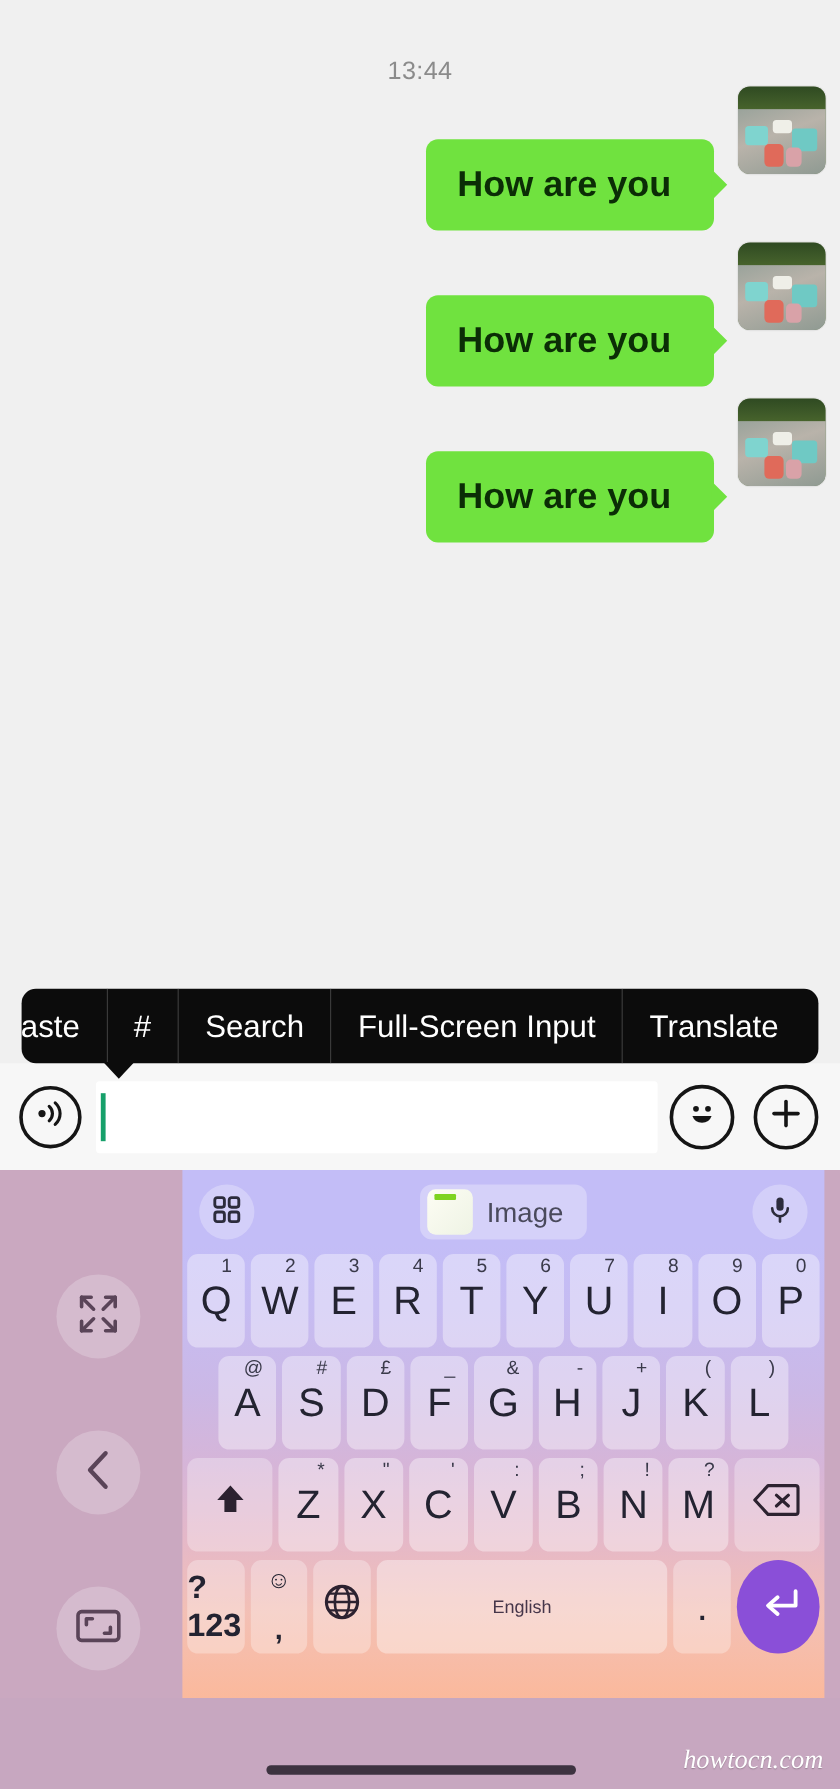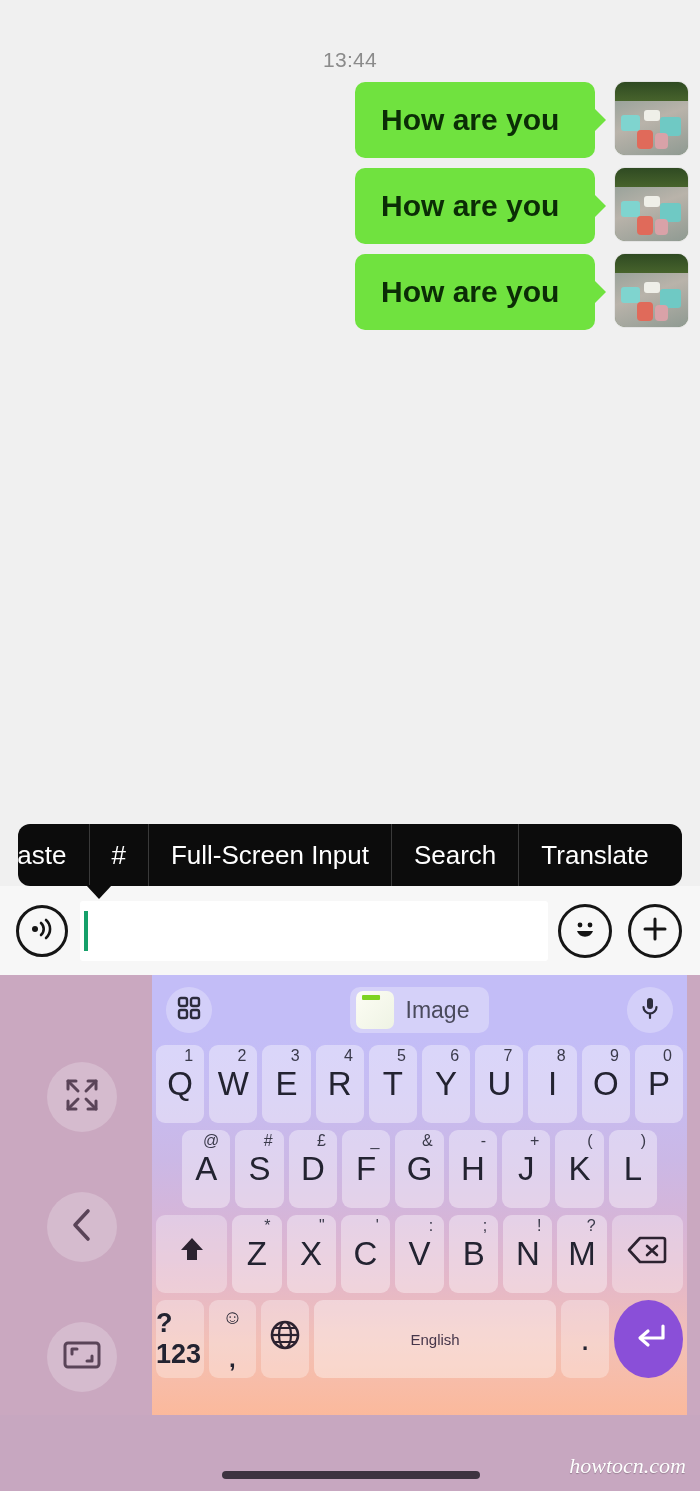--- a/index.html
+++ b/index.html
@@ -36,30 +36,30 @@
   .more-btn {
     position: absolute; right: 18px; top: 8px;
     width: 62px; height: 62px;
     display: flex; align-items: center; justify-content: center; gap: 7px;
   }
   .dot { width: 8px; height: 8px; border-radius: 50%; background: #1a1a1a; }
 
   
   .timestamp {
     text-align: center; font-size: 21px; color: #8b8b8b;
-    margin-top: 48px; margin-bottom: 10px; letter-spacing: 0.3px;
+    margin-top: 48px; letter-spacing: 0.3px;
   }
 
   
   .messages { padding: 0 12px; }
   .msg-row {
     display: flex; align-items: flex-start; justify-content: flex-end;
     margin-bottom: 10px;
   }
-  .bubble-wrap { position: relative; display: flex; align-items: center; }
+  .bubble-wrap { position: relative; display: flex; align-items: center; margin-top: 44px; }
   .bubble {
     background: #70e23f; color: #0b2d06;
     border-radius: 10px;
     padding: 20px 26px;
     font-size: 30px; font-weight: 600;
     min-width: 240px;
     line-height: 1.2;
     position: relative;
   }
   .bubble-tail {
@@ -325,22 +325,22 @@
           <span class="b5"></span>
         </div>
       </div>
 
     </div>
   </div>
 
   <div class="ctx-menu">
     <div class="ctx-item clip">Paste</div>
     <div class="ctx-item">#</div>
+    <div class="ctx-item">Search</div>
     <div class="ctx-item">Full-Screen Input</div>
-    <div class="ctx-item">Search</div>
     <div class="ctx-item">Translate</div>
   </div>
   <span class="ctx-arrow"></span>
 
   <div class="input-bar">
     <div class="voice-btn">
       <span>
         <svg width="30" height="30" viewBox="0 0 30 30">
           <circle cx="8" cy="15" r="3" fill="#151515"></circle>
           <path d="M14 9 A8 8 0 0 1 14 21" fill="none" stroke="#151515" stroke-width="2.6" stroke-linecap="round"></path>

